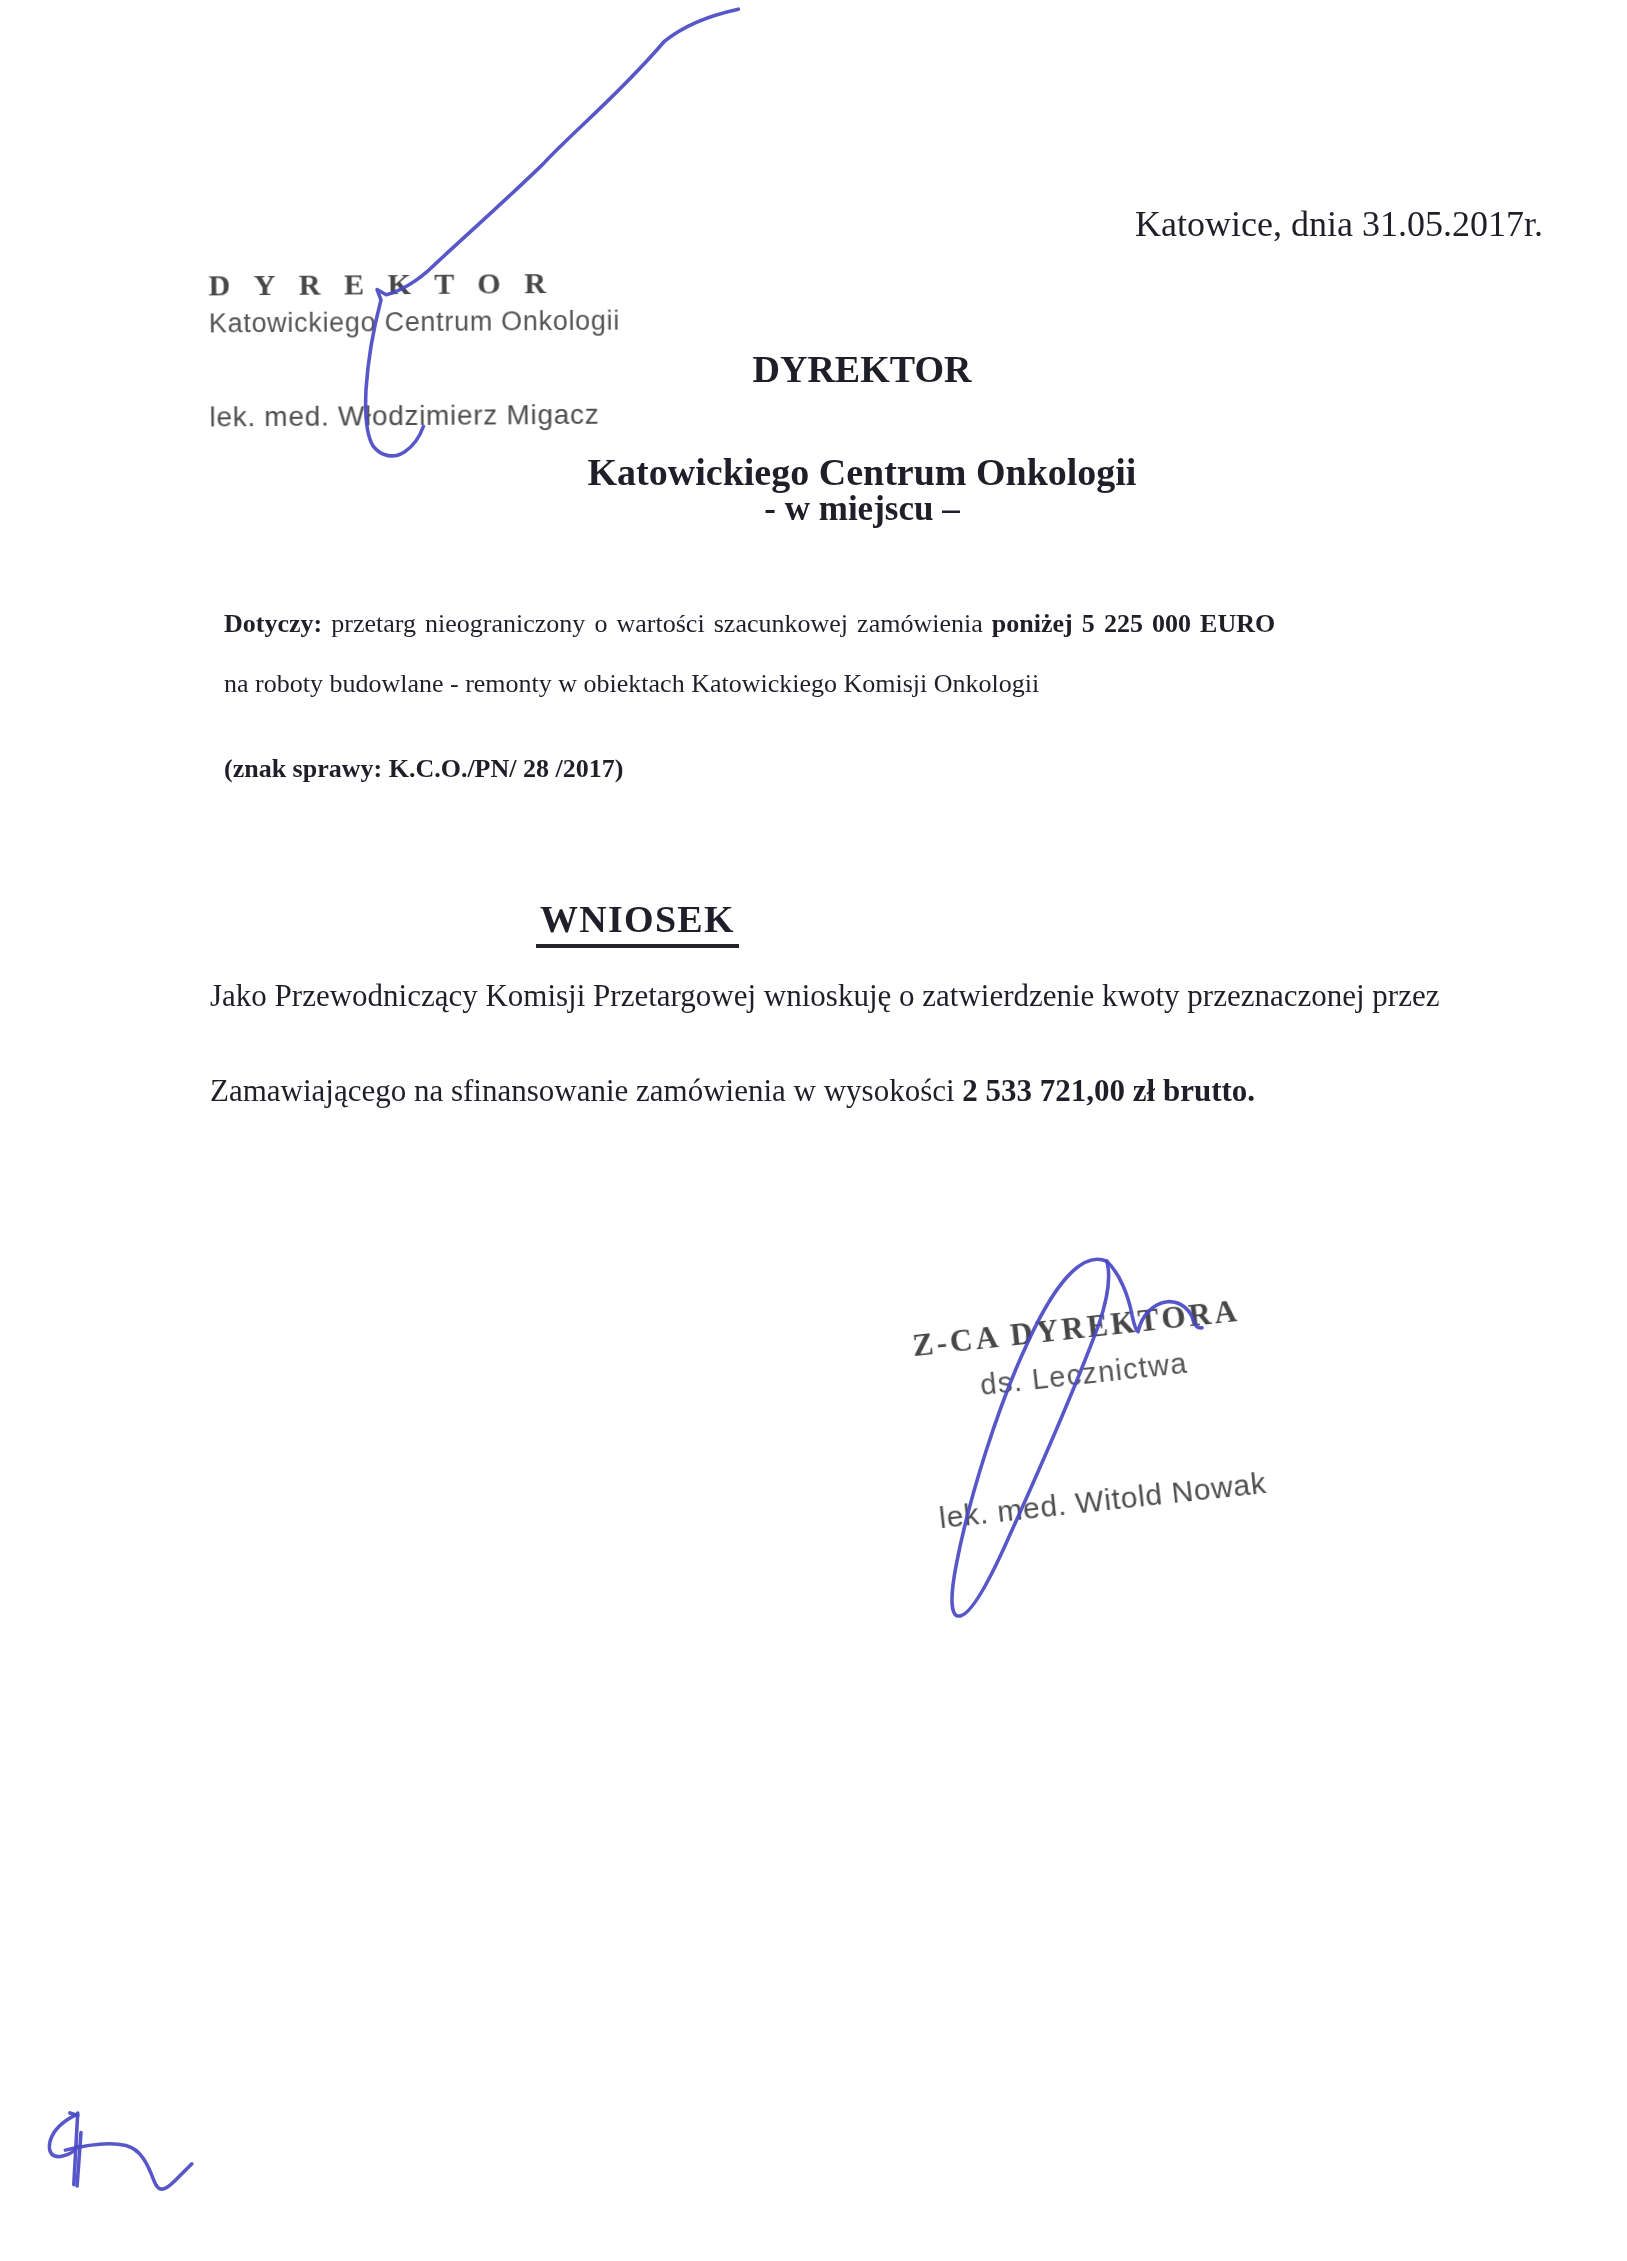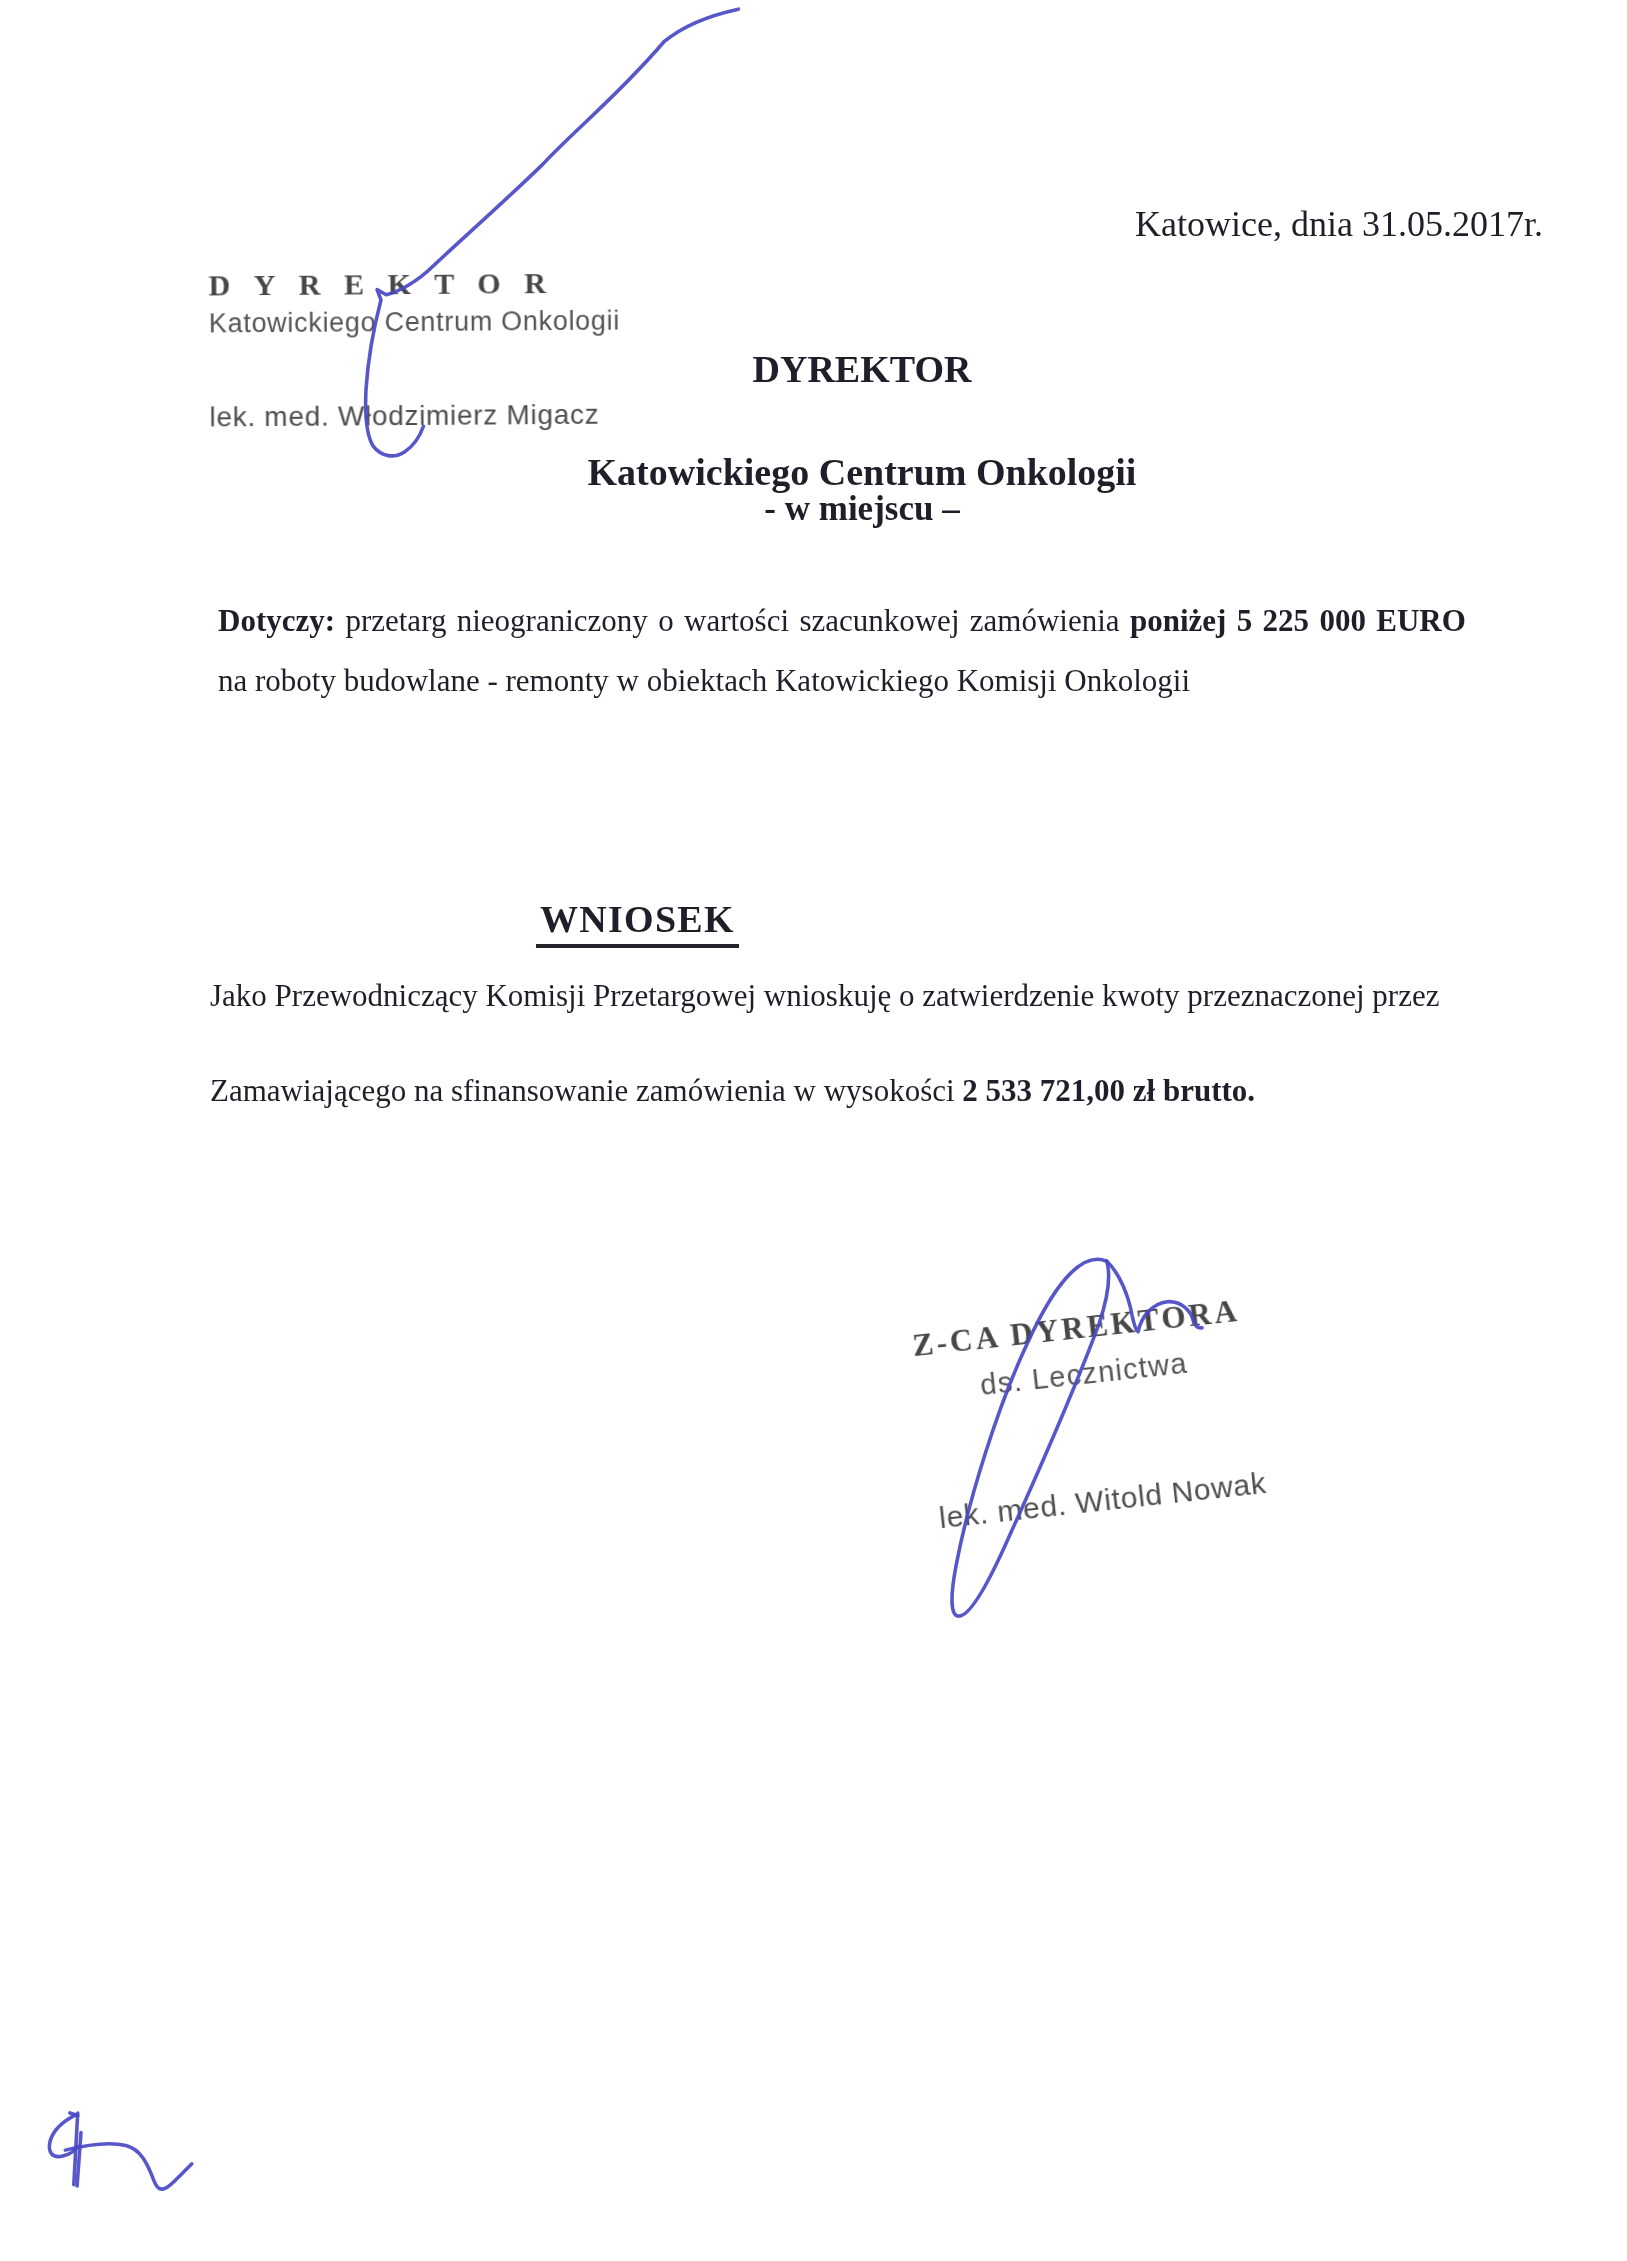--- a/index.html
+++ b/index.html
@@ -69,22 +69,22 @@
     white-space: nowrap;
   }
   .addressee .addr1 { font-size: 38px; line-height: 1; }
   .addressee .addr2 { font-size: 38px; line-height: 1; margin-top: 65px; }
   .addressee .addr3 { font-size: 35px; line-height: 1; }
 
   
   .subject {
     position: absolute;
     left: 210px;
-    margin: 8px;
-    font-size: 31px;
+    margin: 14px;
+    font-size: 26px;
     line-height: 1.1;
     white-space: nowrap;
   }
   .subject.sub-l1 { top: 596px; word-spacing: 2.6px; }
   .subject.sub-l2 { top: 656px; }
   .subject.sub-l3 { top: 741px; font-weight: bold; }
   .bold-run { font-weight: bold; }
 
   
   .wniosek-wrap {
@@ -182,20 +182,21 @@
   </div>
 
   <div class="addressee">
     <div class="addr1">DYREKTOR</div>
     <div class="addr2">Katowickiego Centrum Onkologii</div>
     <div class="addr3">- w miejscu –</div>
   </div>
 
   <p class="subject sub-l1"><span class="bold-run">Dotyczy:</span><span> przetarg nieograniczony o wartości szacunkowej zamówienia </span><span class="bold-run">poniżej 5 225 000 EURO</span></p>
   <p class="subject sub-l2">na roboty budowlane - remonty w obiektach Katowickiego Komisji Onkologii</p>
+  <p class="subject sub-l3">(znak sprawy: K.C.O./PN/ 28 /2017)</p>
 
   <div class="wniosek-wrap">
     <span class="wniosek-text">WNIOSEK</span>
   </div>
 
   <p class="request-line req-l1">Jako Przewodniczący Komisji Przetargowej wnioskuję o zatwierdzenie kwoty przeznaczonej przez</p>
   <p class="request-line req-l2"><span>Zamawiającego na sfinansowanie zamówienia w wysokości </span><span class="bold-run">2 533 721,00 zł brutto.</span></p>
 
   <div class="stamp-deputy">
     <div class="s2-title">Z-CA DYREKTORA</div>

